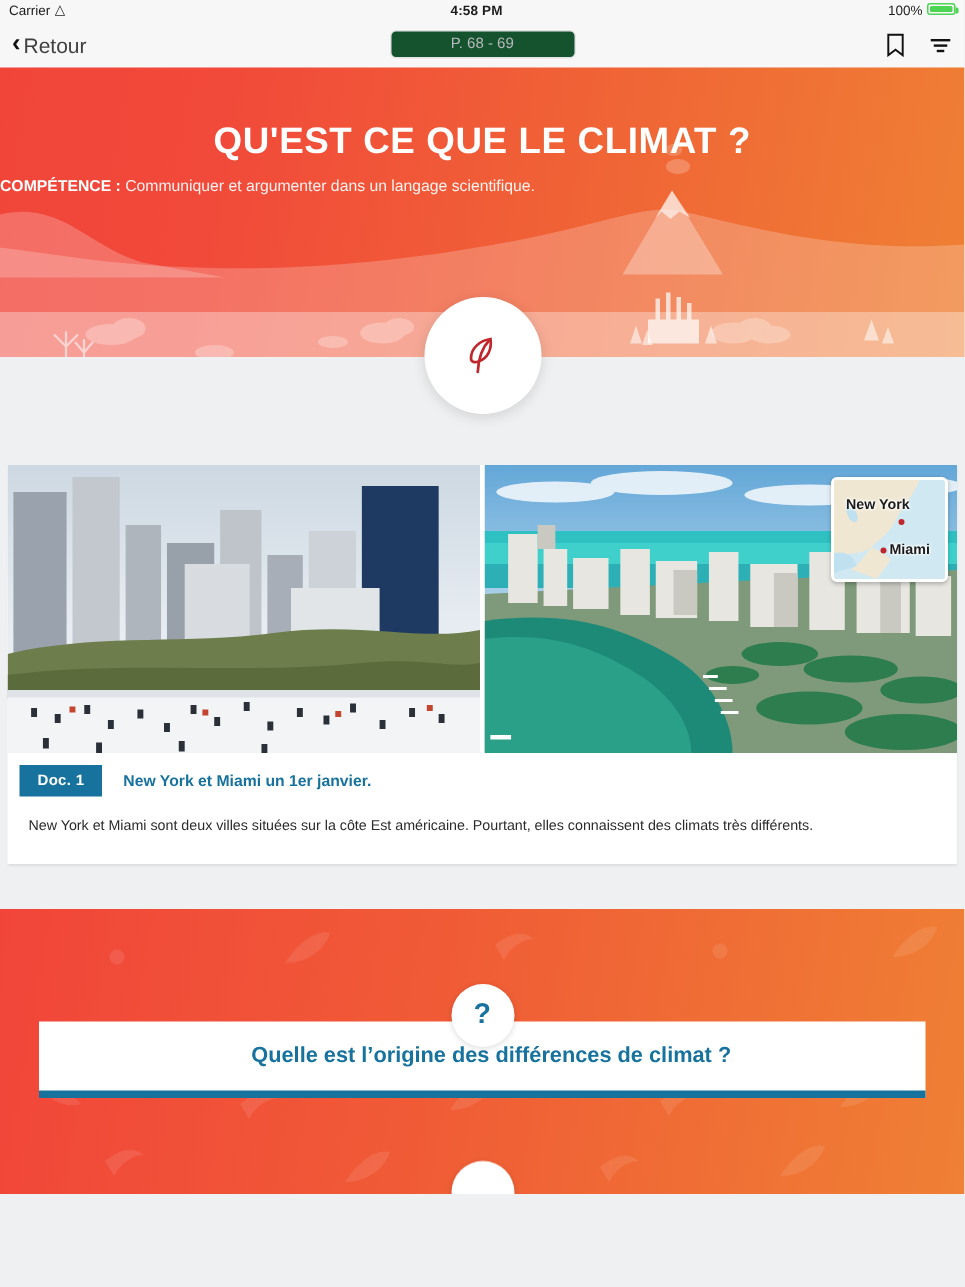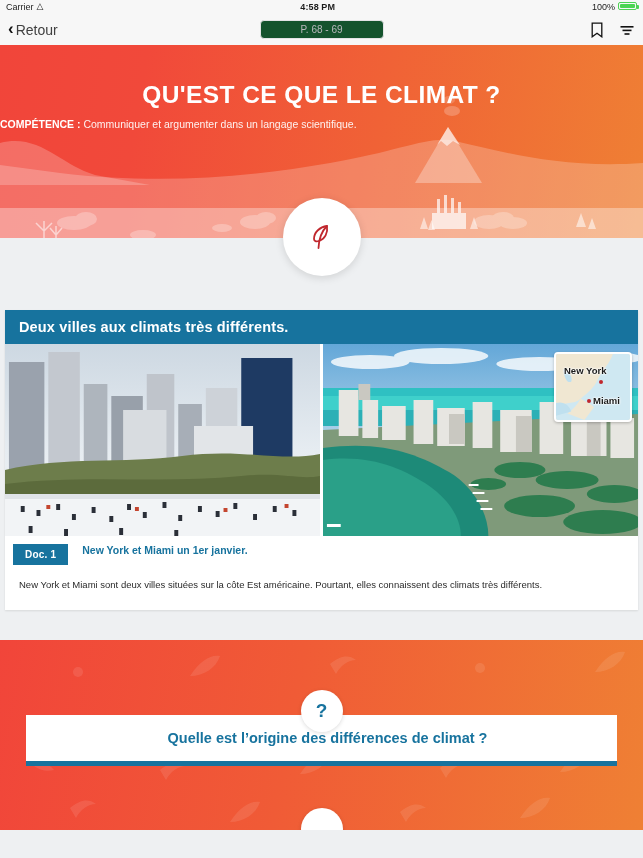--- a/index.html
+++ b/index.html
@@ -93,21 +93,21 @@
 
   .map-inset {
     position:absolute; right:6px; top:8px; width:78px; height:70px;
     background:#f0e6cf; border:2px solid #fff; border-radius:4px;
     box-shadow:0 1px 3px rgba(0,0,0,.25); overflow:hidden;
   }
   .map-label { position:absolute; font-size:9.5px; font-weight:bold; color:#1b1b1b;
                text-shadow: 0 0 2px #fff, 0 0 2px #fff, 0 0 3px #fff; white-space:nowrap; }
   .map-dot { position:absolute; width:4px; height:4px; border-radius:50%; background:#c0272d; }
 
-  .doc-row { display:flex; gap: 14px; padding: 8px 8px 7px 8px; }
+  .doc-row { display:flex; align-items:center; gap: 14px; padding: 8px 8px 7px 8px; }
   .doc-badge { background:#17739e; color:#fff; font-size:10px; font-weight:bold;
                padding: 5px 12px; letter-spacing:.2px; }
   .doc-title { color:#17739e; font-size:10.5px; font-weight:bold; }
   .doc-body { padding: 6px 14px 18px 14px; font-size:9.5px; color:#2b2b2b; line-height:1.5; }
 
   
   .qband { position:relative; margin-top: 30px; height: 190px; overflow:hidden;
            background: linear-gradient(100deg,#f1453a 0%, #f05b36 45%, #ef8034 100%); }
   .qcard-wrap { position:absolute; left:26px; right:26px; top: 75px; }
   .qcard { background:#fff; height: 51px; display:flex; align-items:center; justify-content:center;
@@ -219,21 +219,20 @@
   <div class="medallion">
     <svg width="34" height="34" viewBox="0 0 34 34">
       <path d="M9 19c0-7 6-12 13-13 1 7-2 13-8 15-3 1-5 0-5-2z" fill="none" stroke="#c0272d" stroke-width="1.8"></path>
       <path d="M21.5 6.5C17 11 14 18 13.5 28" fill="none" stroke="#c0272d" stroke-width="1.8" stroke-linecap="round"></path>
     </svg>
   </div>
 
   <div class="content">
 
     <div class="card">
-      <div class="card-head">Deux villes aux climats très différents.</div>
 
       <div class="photos">
 
         <div class="photo">
           <div class="ny-sky"></div>
           <svg viewBox="0 0 160 192" preserveAspectRatio="none" style="position:absolute;inset:0;width:100%;height:100%">
             <rect x="2" y="18" width="18" height="110" fill="#9aa2ad"></rect>
             <rect x="22" y="8" width="16" height="120" fill="#c3c8cf"></rect>
             <rect x="40" y="40" width="12" height="88" fill="#aeb5bd"></rect>
             <rect x="54" y="52" width="16" height="76" fill="#98a0aa"></rect>

